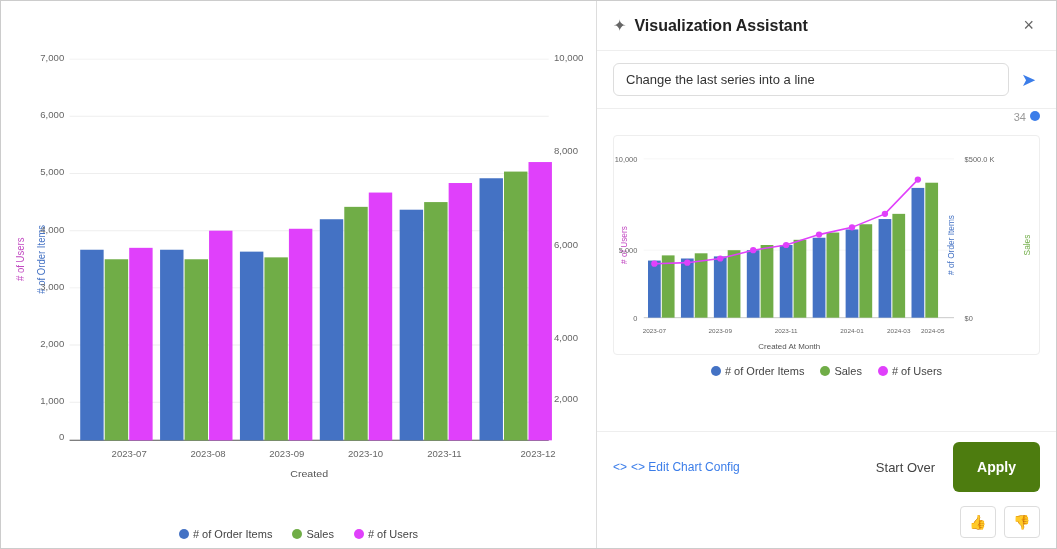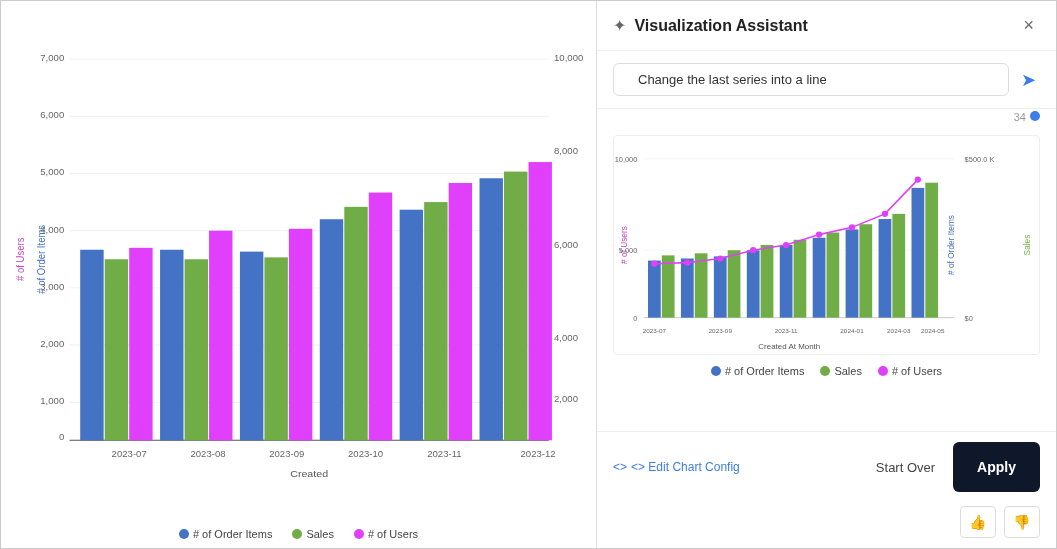--- a/index.html
+++ b/index.html
@@ -68,21 +68,21 @@
       padding: 12px 16px;
       border-bottom: 1px solid #eee;
       display: flex;
       align-items: center;
       gap: 8px;
     }
     .prompt-input {
       flex: 1;
       border: 1px solid #ddd;
       border-radius: 6px;
-      padding: 8px 24px;
+      padding: 8px 12px;
       font-size: 13px;
       color: #333;
       outline: none;
       background: #fff;
     }
     .send-btn {
       background: none;
       border: none;
       cursor: pointer;
       color: #3b7de9;
@@ -163,21 +163,21 @@
     }
     .start-over-btn {
       background: none;
       border: none;
       font-size: 13px;
       color: #444;
       cursor: pointer;
       padding: 6px 10px;
     }
     .apply-btn {
-      background: #0f172a;
+      background: #4d7c0f;
       color: #fff;
       border: none;
       border-radius: 6px;
       padding: 17px 24px;
       font-size: 14px;
       font-weight: 600;
       cursor: pointer;
     }
     .feedback-area {
       display: flex;

